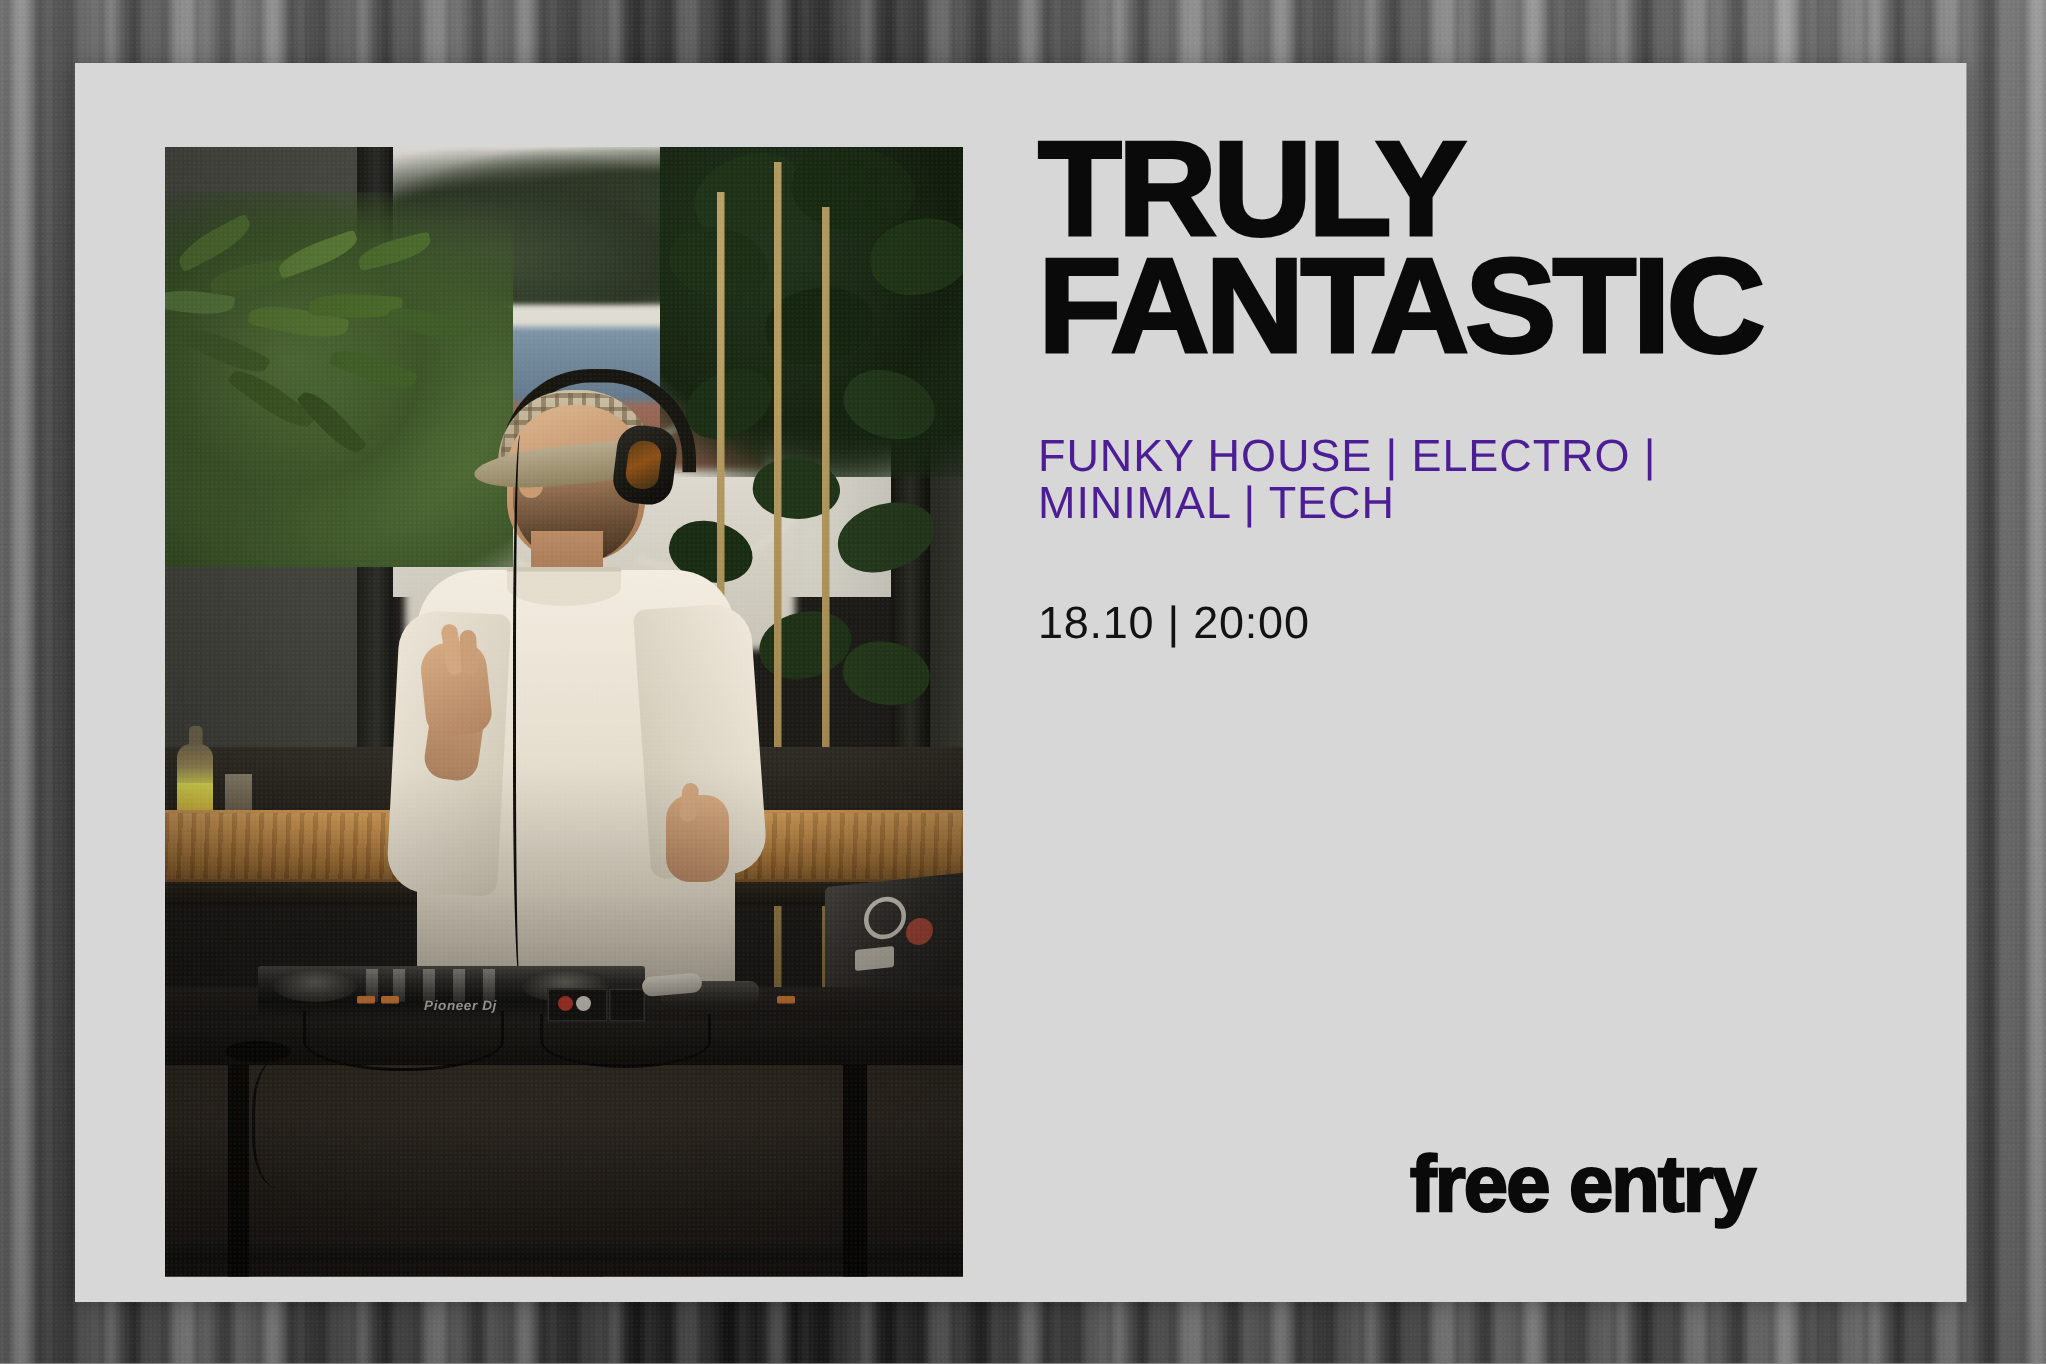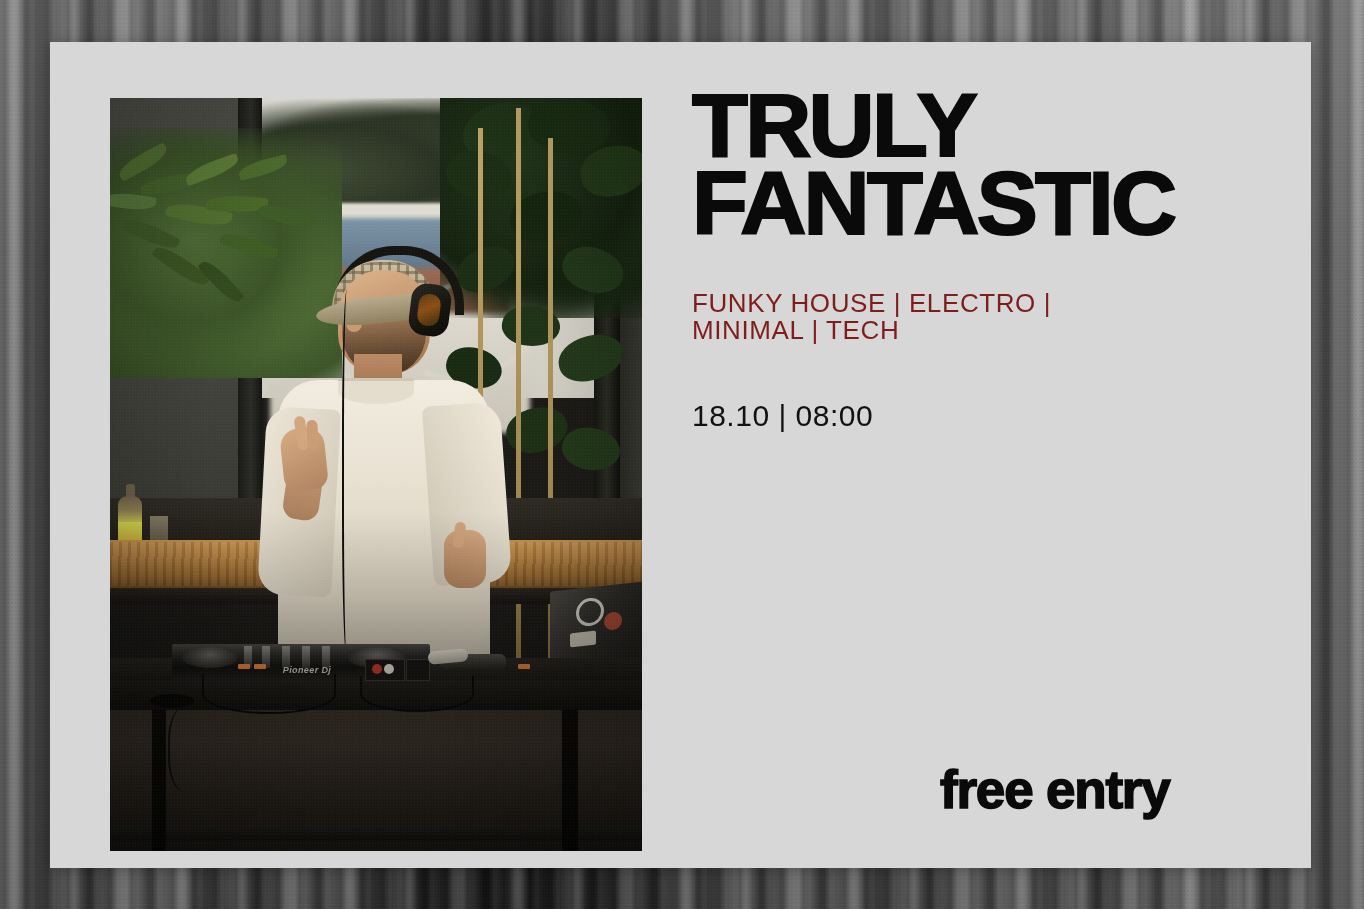--- a/index.html
+++ b/index.html
@@ -462,24 +462,24 @@
     color:#0a0a0a;
     margin:0;
     transform:scaleX(1.04) scaleY(1.02);
     transform-origin:left top;
     -webkit-text-stroke:2.1px #0a0a0a;
   }
   #genres{
     position:absolute;left:2px;top:248px;width:520px;
     font-family:"Liberation Sans", sans-serif;
     font-weight:400;
-    font-size:26px;
+    font-size:30px;
     line-height:1.02;
     letter-spacing:.6px;
-    color:#7f1d1d;
+    color:#4c1d95;
     white-space:pre-line;
   }
   #datetime{
     position:absolute;left:2px;top:357px;
     font-family:"Liberation Sans", sans-serif;
     font-weight:400;
     font-size:30px;
     letter-spacing:.5px;
     color:#121212;
   }
@@ -642,18 +642,18 @@
   <div id="text-col">
 
     <div id="title-block">
       <div class="title-line">TRULY</div>
       <div class="title-line">FANTASTIC</div>
     </div>
 
     <div id="genres">FUNKY HOUSE  |  ELECTRO  |
 MINIMAL  |  TECH</div>
 
-    <div id="datetime">18.10    |    08:00</div>
+    <div id="datetime">18.10    |    20:00</div>
 
     <div id="free-entry">free entry</div>
 
   </div>
 </div>
 
 </body></html>

